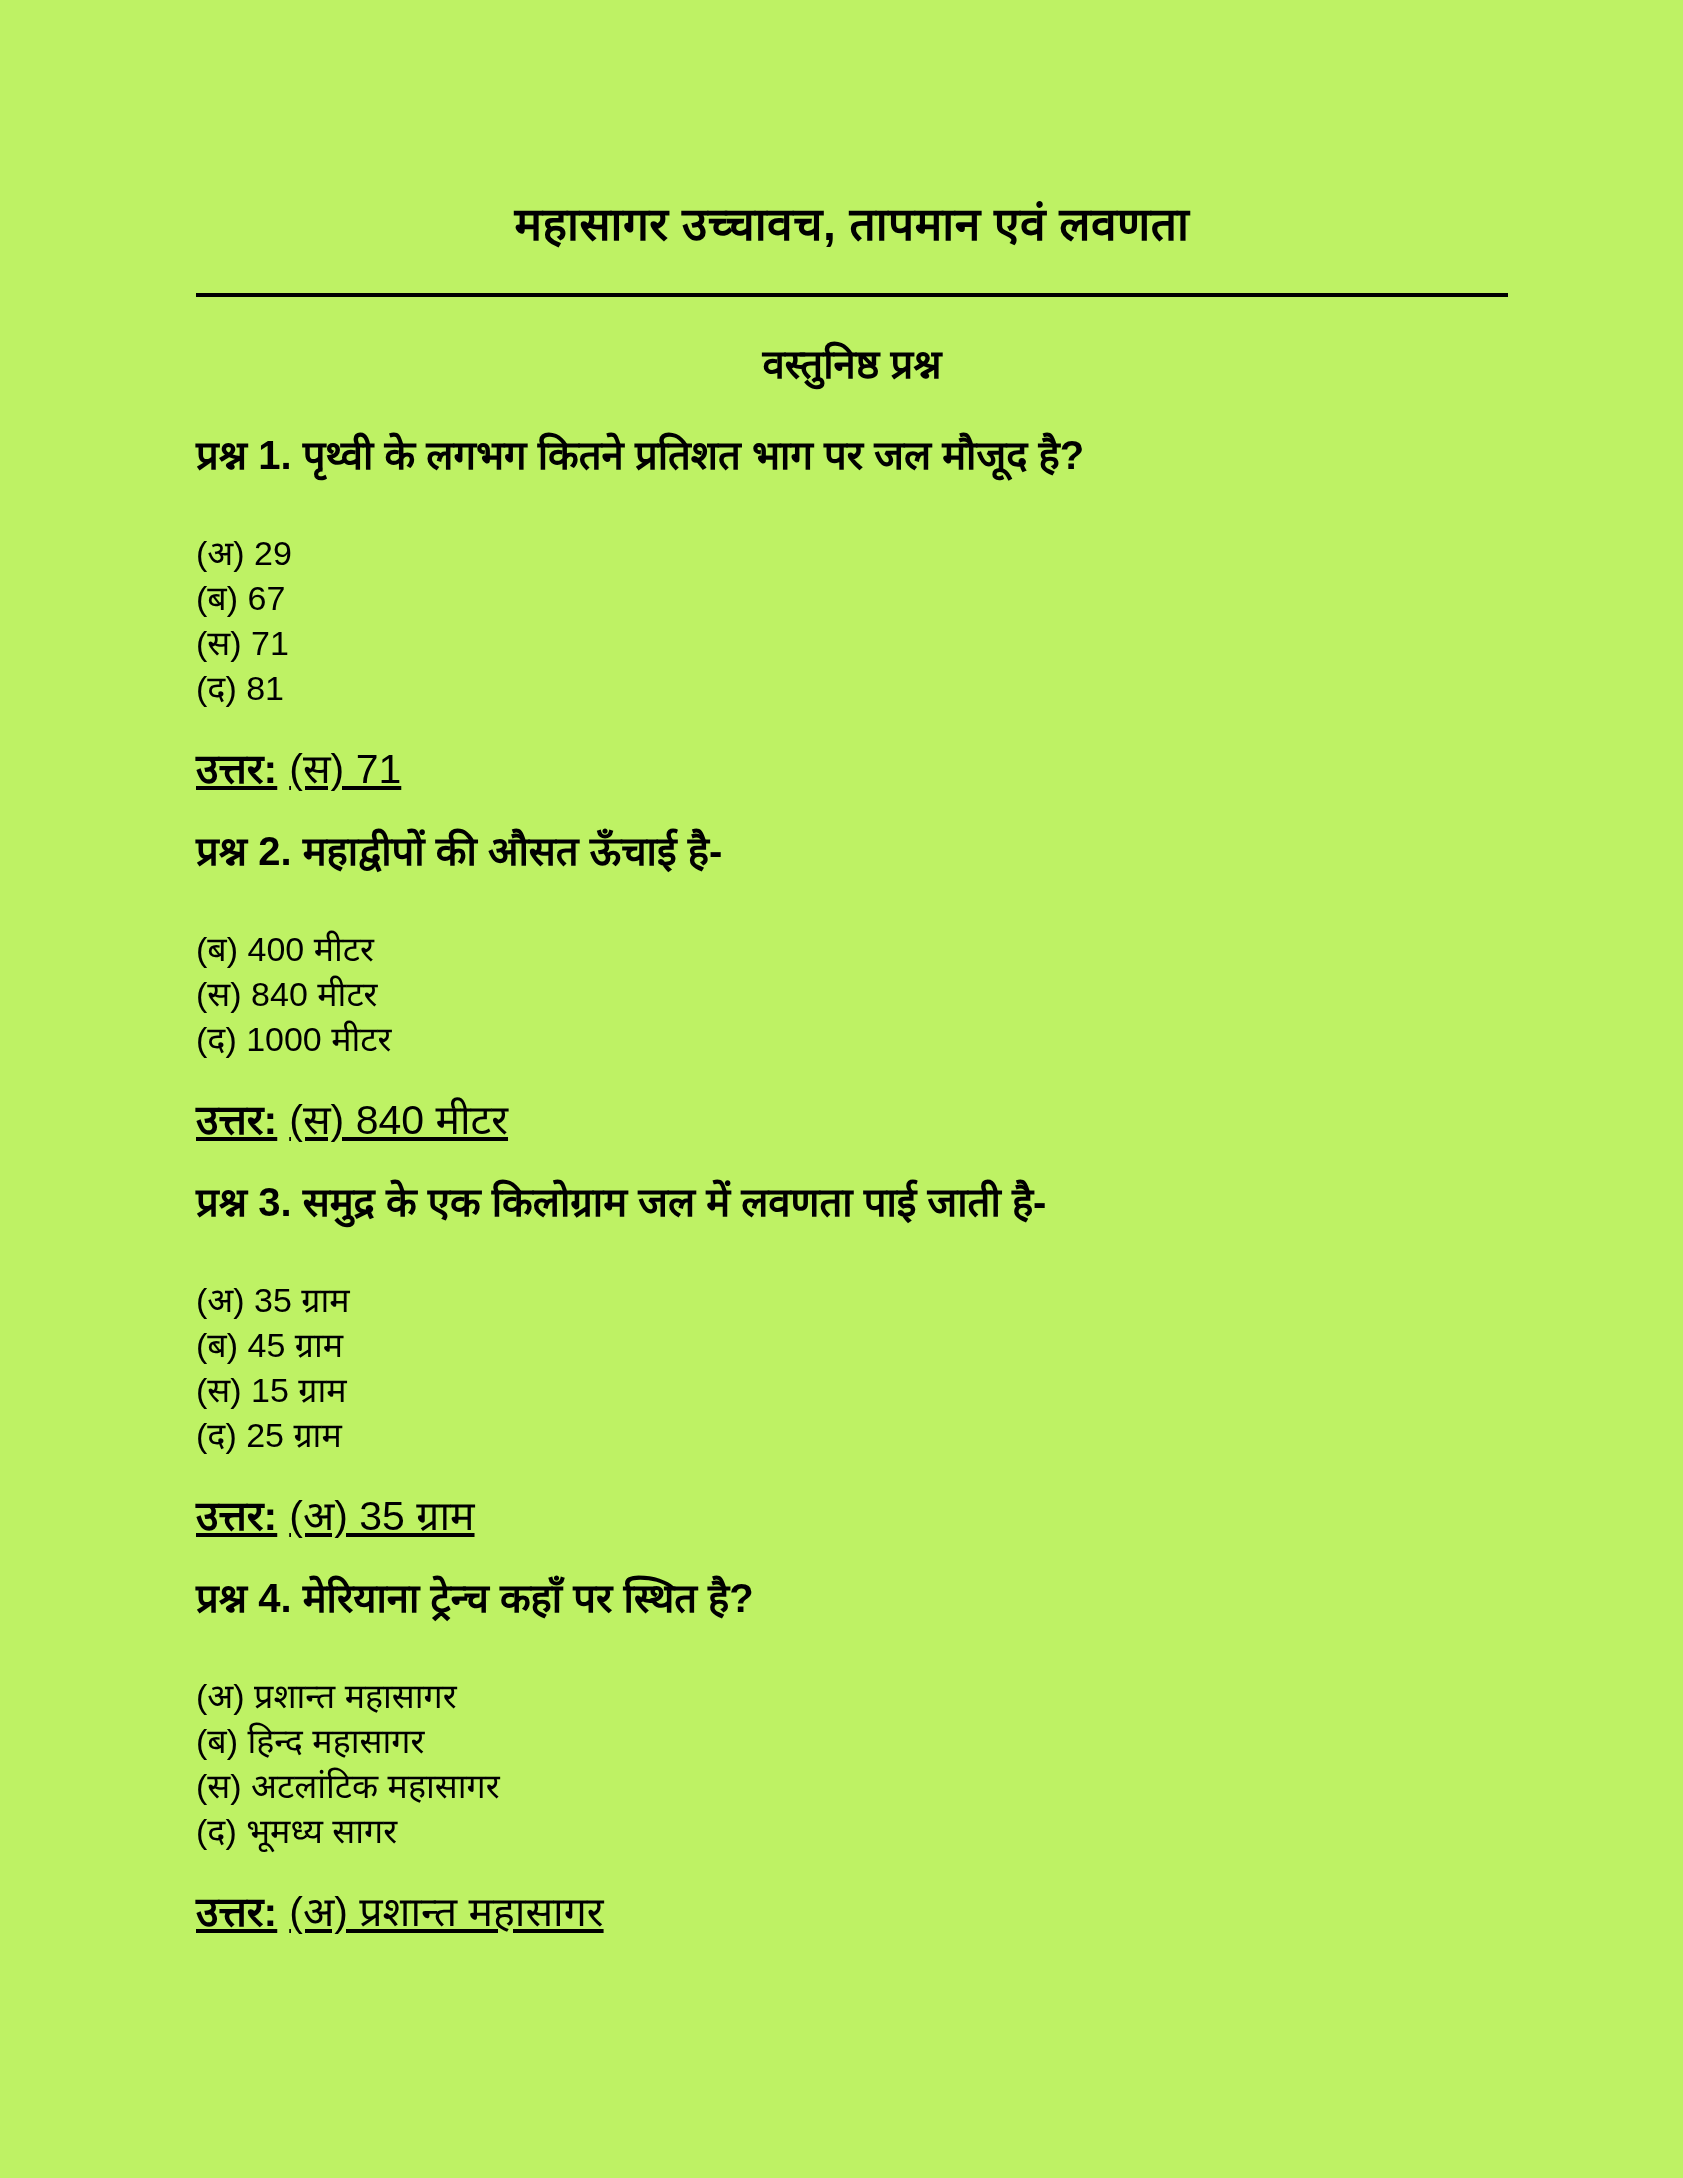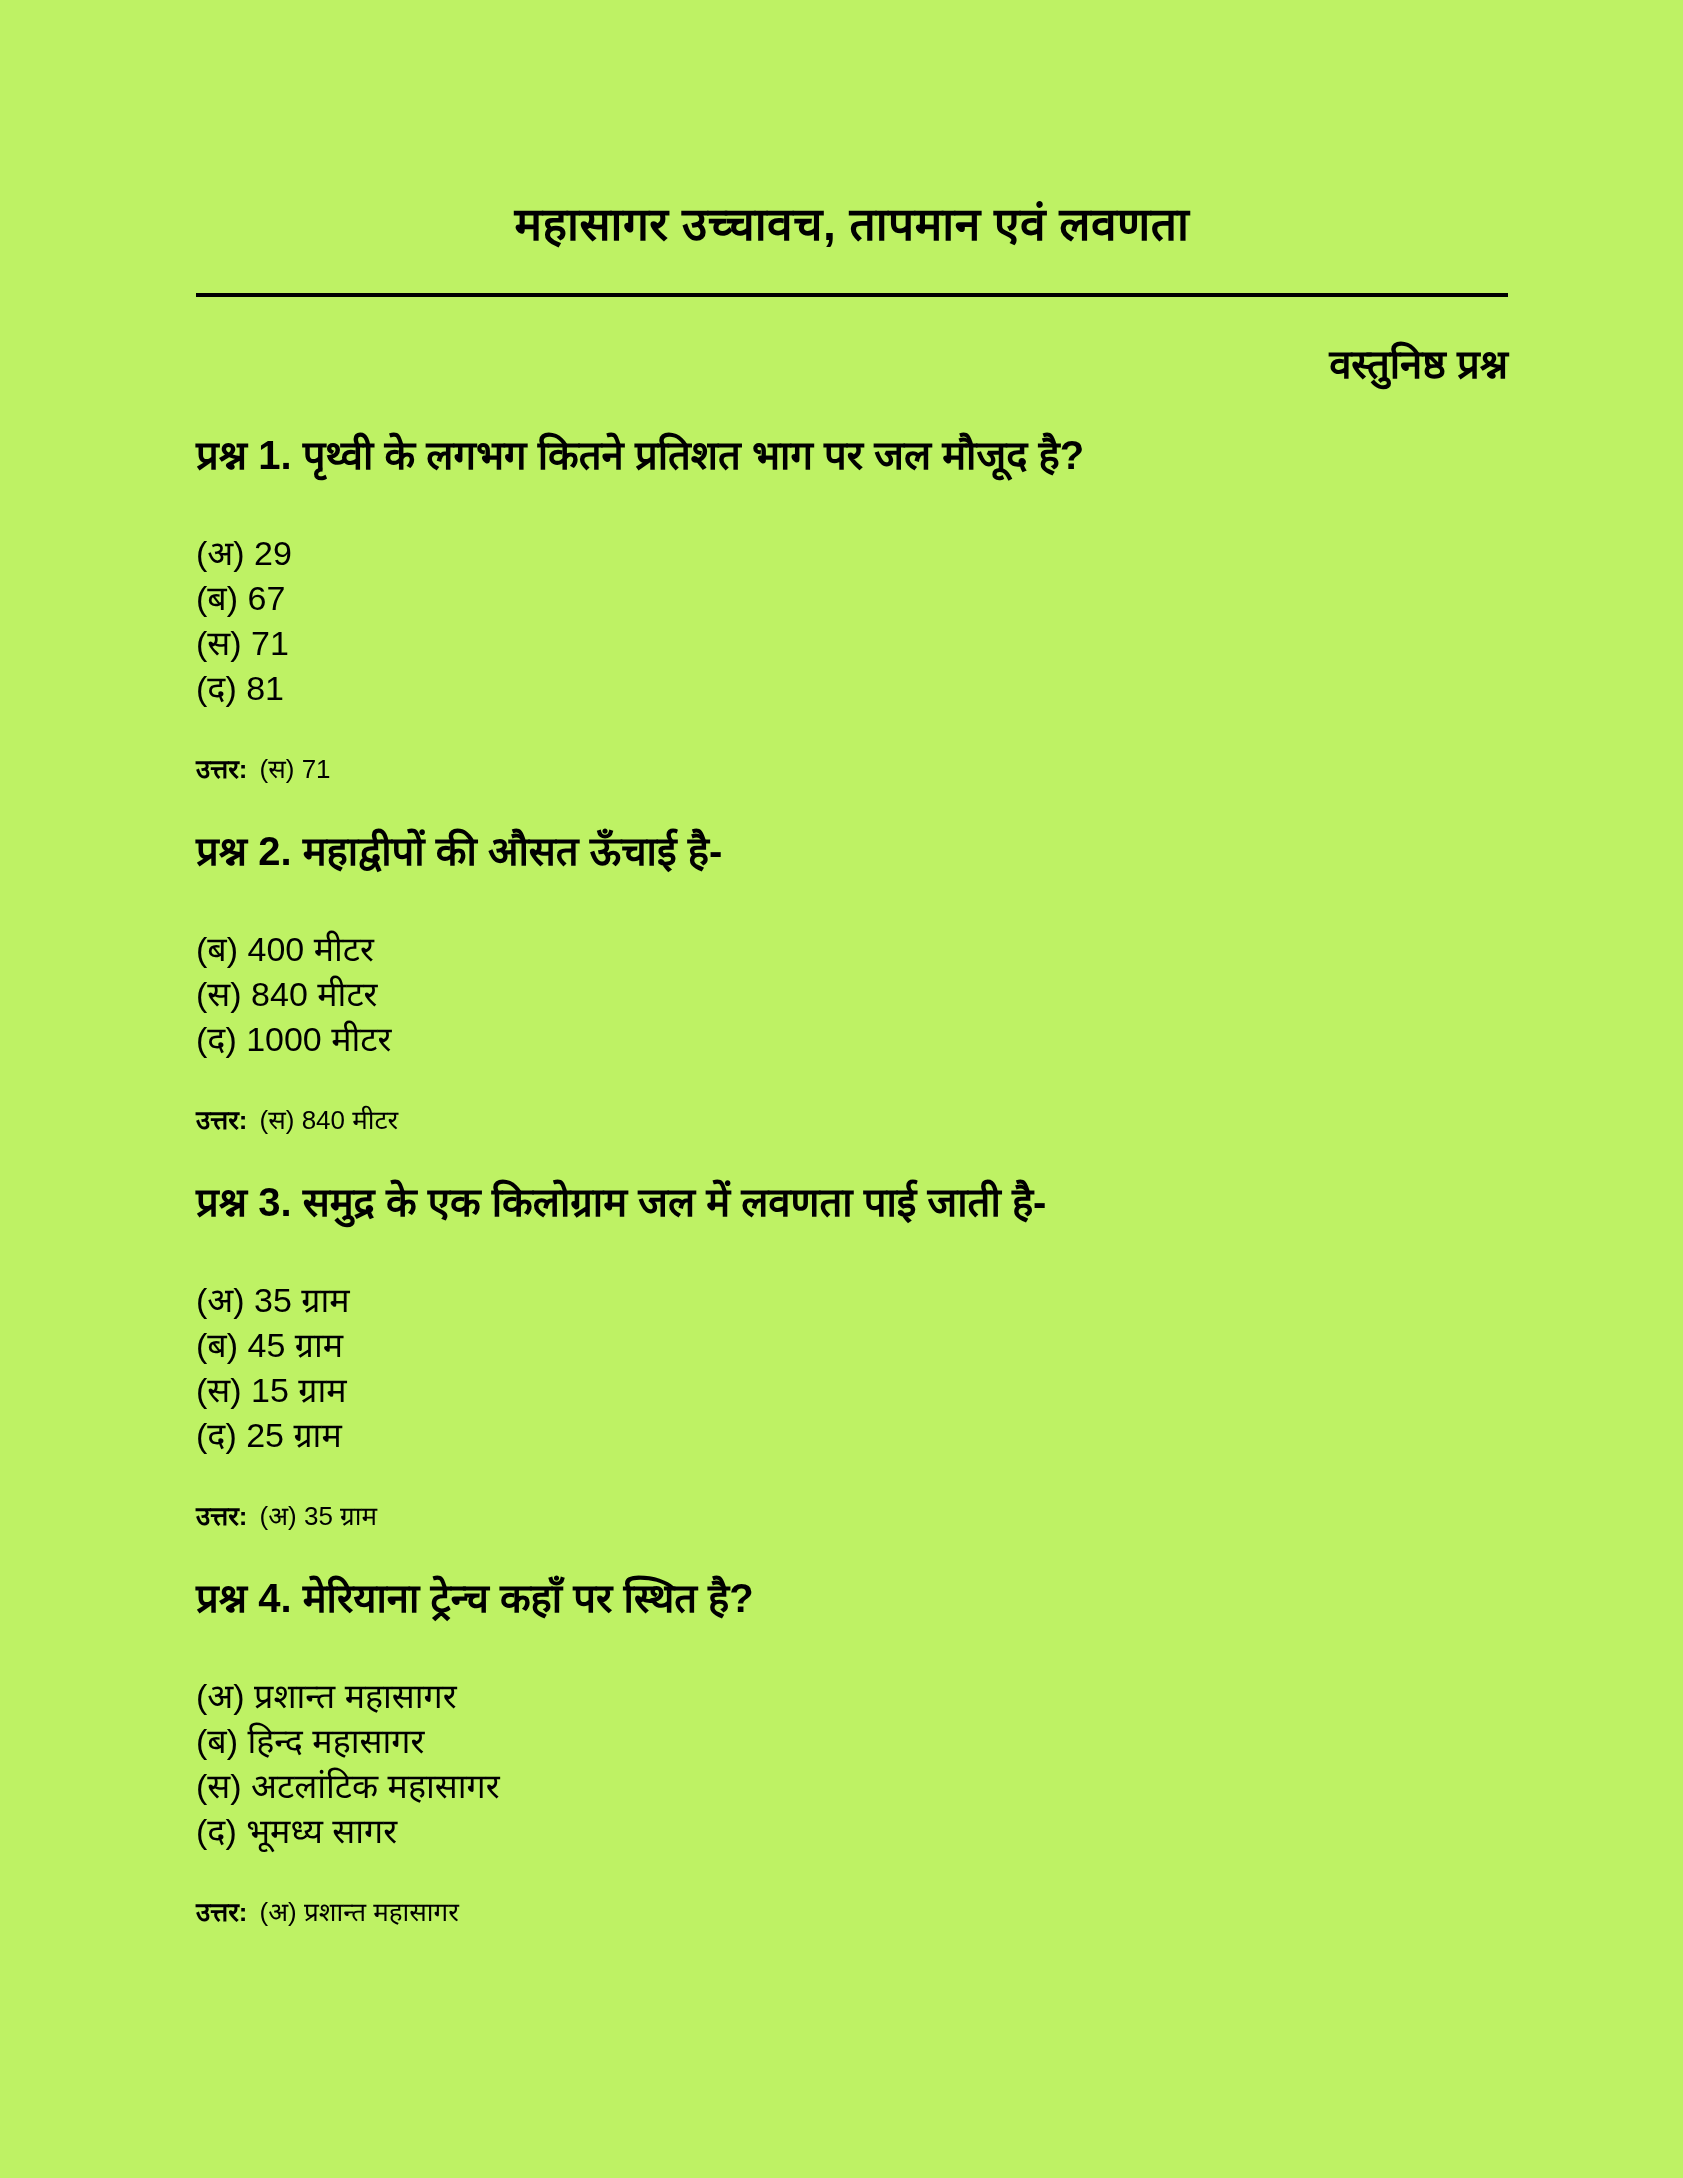--- a/index.html
+++ b/index.html
@@ -30,43 +30,44 @@
     letter-spacing: 0.5px;
   }
   .divider {
     border: none;
     border-top: 4px solid #000000;
     margin: 38px 0 0 0;
     height: 0;
   }
   .doc-subtitle {
     margin: 42px 0 42px 0;
-    text-align: right;
+    text-align: center;
     font-size: 40px;
     line-height: 51px;
     font-weight: 700;
   }
   .question { margin: 0; }
   .q-heading {
     margin: 0 0 53px 0;
     font-size: 40px;
     line-height: 46px;
     font-weight: 700;
   }
   .q-options {
     margin: 0 0 36px 0;
     font-size: 34px;
     line-height: 45px;
     font-weight: 400;
   }
   .q-answer {
     margin: 0 0 36px 0;
-    font-size: 26px;
+    font-size: 41px;
     line-height: 45px;
     font-weight: 400;
+    text-decoration: underline;
   }
   .answer-label {
     font-weight: 700;
     margin-right: 12px;
   }
 </style>
 </head>
 <body>
 
 <div class="page">

